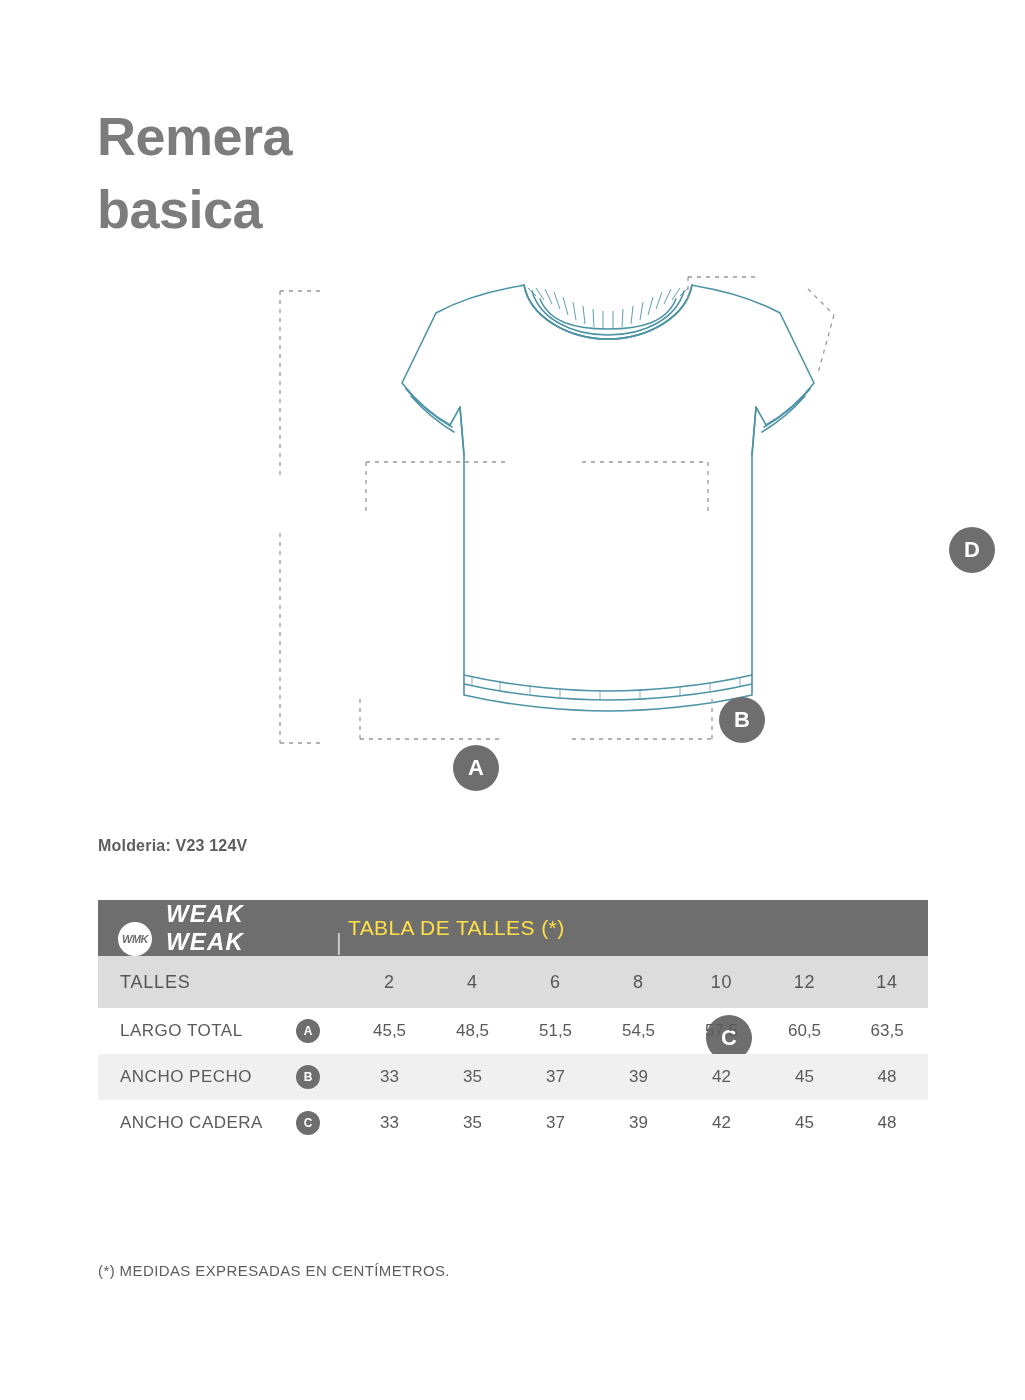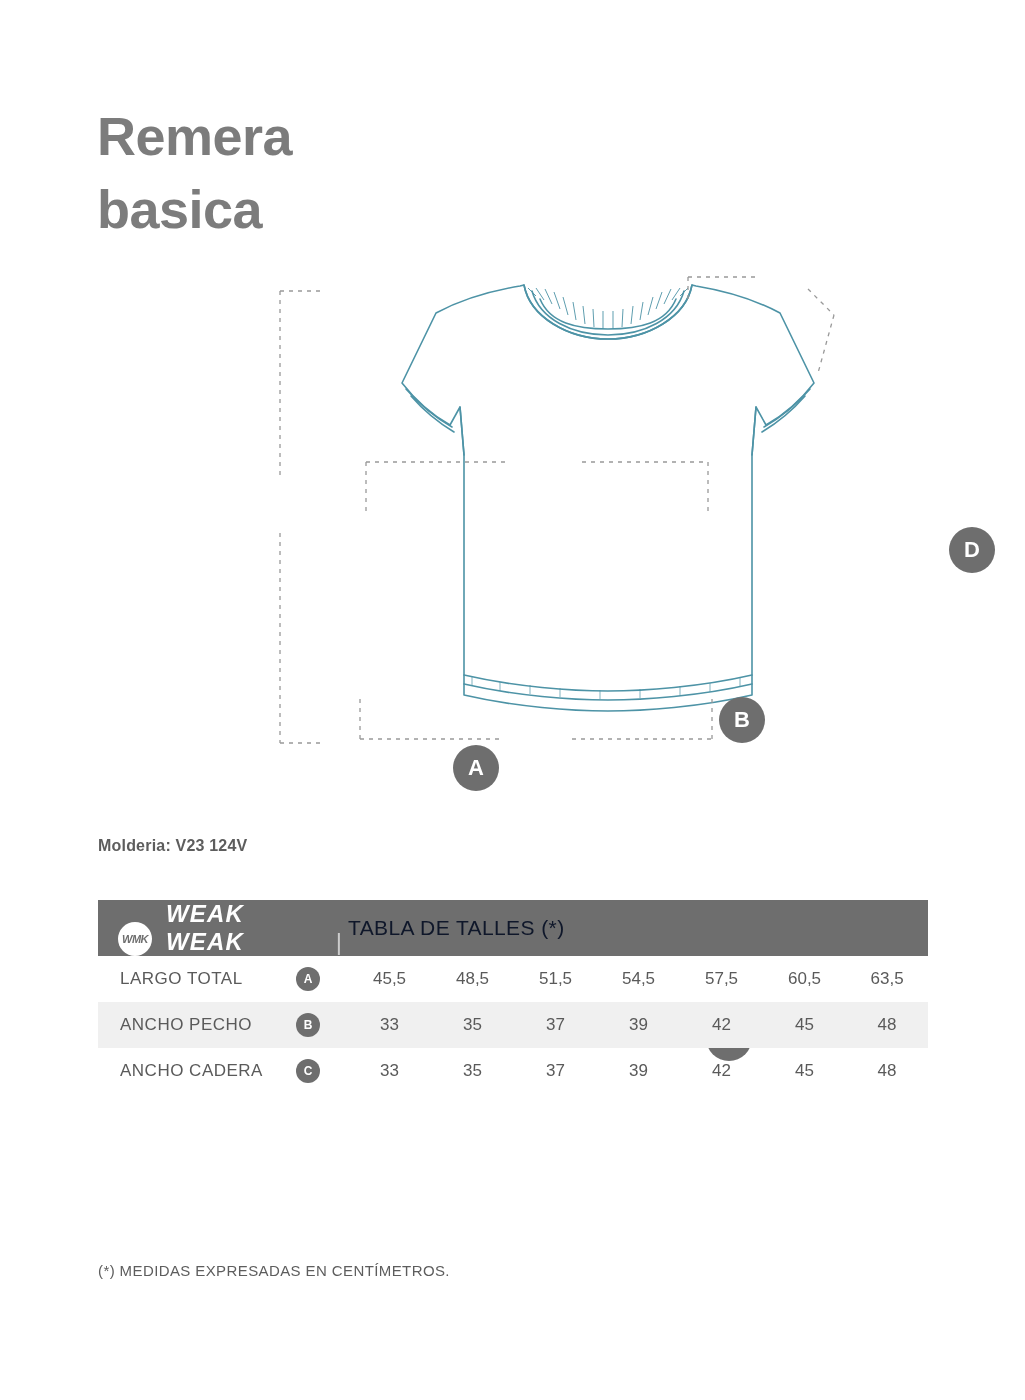--- a/index.html
+++ b/index.html
@@ -117,21 +117,21 @@
     font-style: italic;
     letter-spacing: 1.2px;
   }
   .brand-sep {
     color: #cccccc;
     font-size: 24px;
     font-weight: 300;
     padding: 0 6px;
   }
   .hdr-title {
-    color: #0f172a;
+    color: #fde047;
     font-size: 21px;
     letter-spacing: 0.4px;
   }
 
   .talles-row td {
     background: #dcdcdc;
     height: 52px;
     vertical-align: middle;
     color: #555555;
     font-size: 18px;
@@ -306,20 +306,30 @@
               </span>
               <span class="brand-name">WEAK WEAK</span>
               <span class="brand-sep">|</span>
             </div>
           </td>
           <td colspan="7">
             <span class="hdr-title">TABLA DE TALLES (*)</span>
           </td>
         </tr>
 
+        <tr class="talles-row">
+          <td class="label" colspan="2">TALLES</td>
+          <td class="val">2</td>
+          <td class="val">4</td>
+          <td class="val">6</td>
+          <td class="val">8</td>
+          <td class="val">10</td>
+          <td class="val">12</td>
+          <td class="val">14</td>
+        </tr>
 
         <tr class="data-row">
           <td class="label">LARGO TOTAL</td>
           <td class="key">
             <span class="mini-badge">A</span>
           </td>
           <td class="val">45,5</td>
           <td class="val">48,5</td>
           <td class="val">51,5</td>
           <td class="val">54,5</td>

